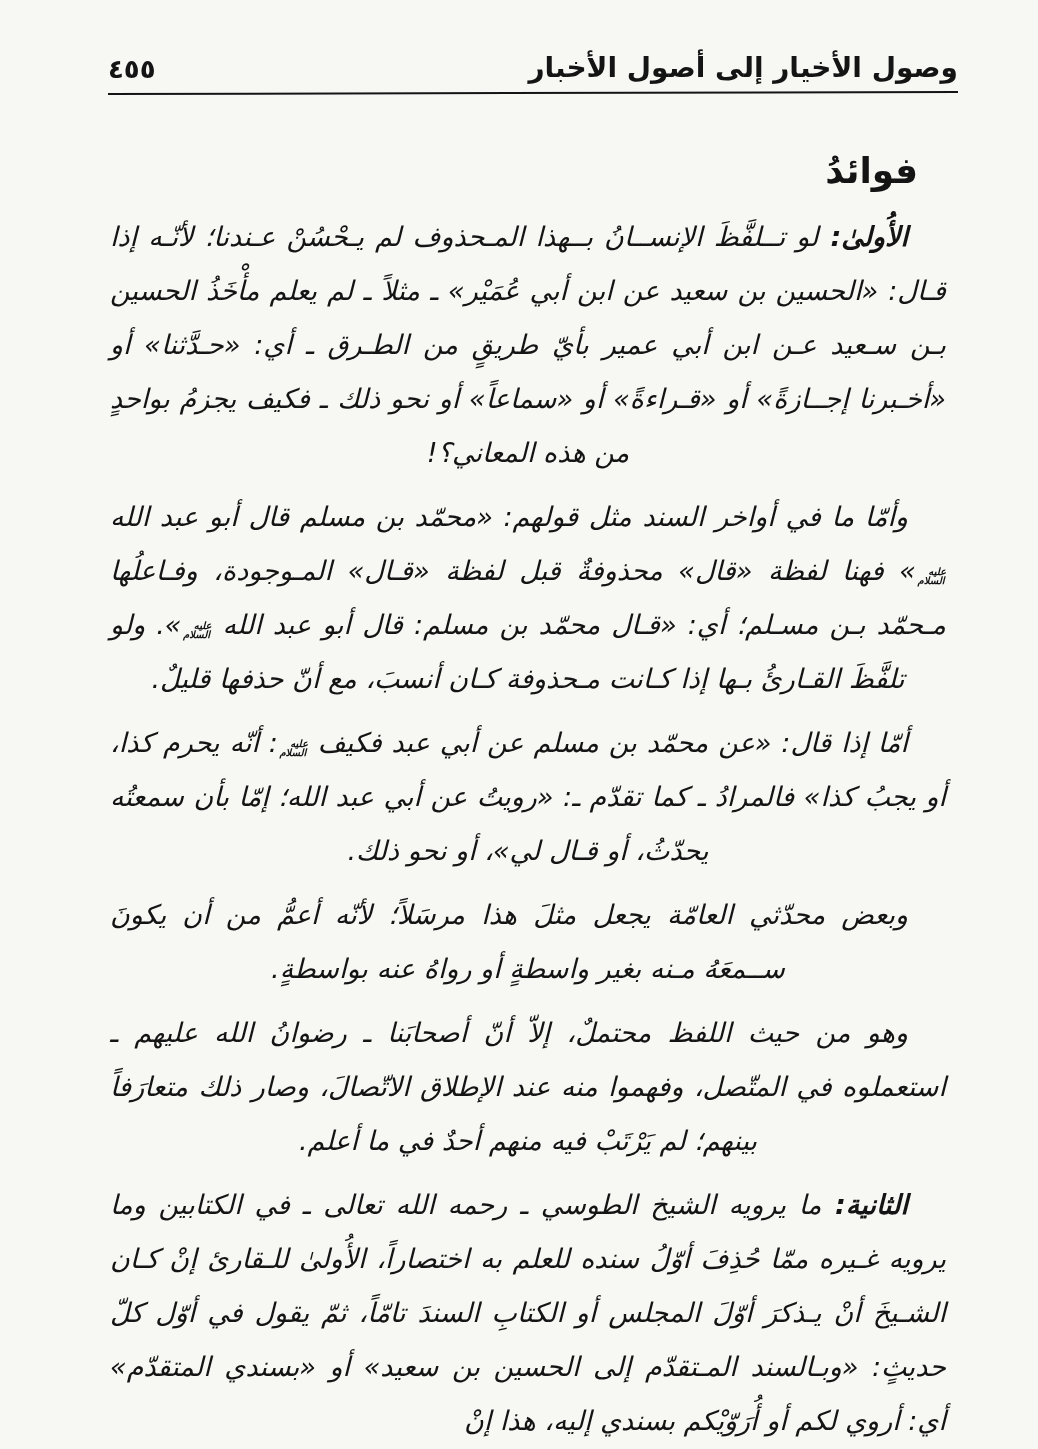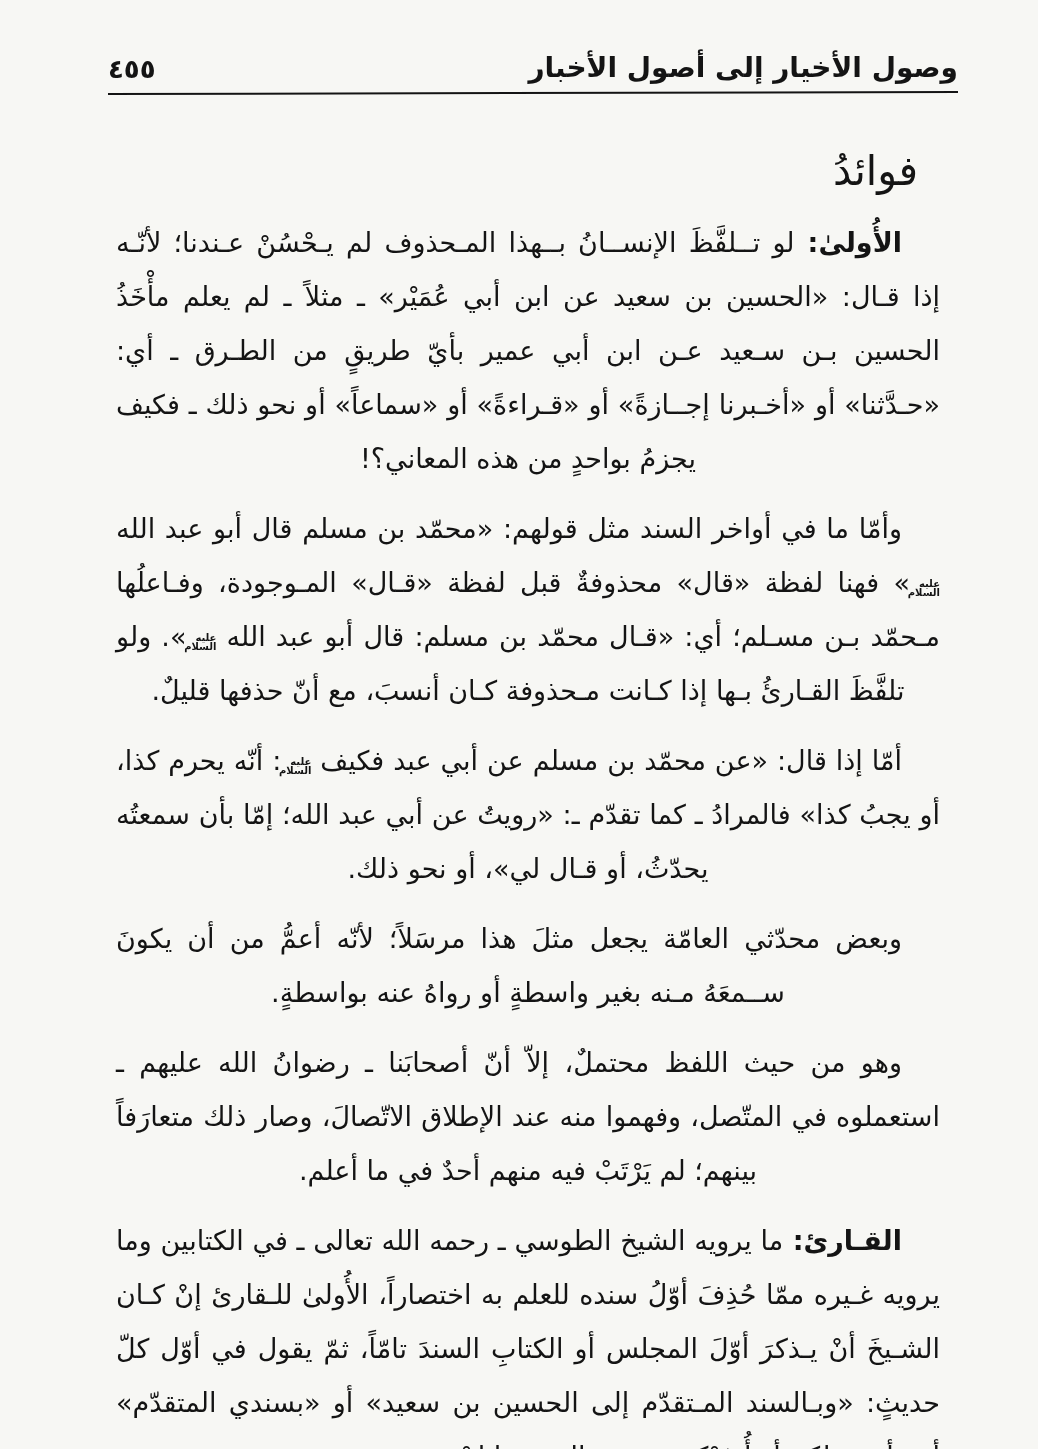--- a/index.html
+++ b/index.html
@@ -51,29 +51,30 @@
   }
   
   .body-text {
     margin: 48px 82px 0 100px; 
     font-size: 27px;
     line-height: 54px;
     text-align: justify;
     text-justify: inter-word;
   }
   .section-heading {
-    font-size: 41px;
-    font-weight: normal;
+    font-size: 36px;
+    font-weight: bold;
     margin: 0;
     padding-right: 38px;
     line-height: 58px;
   }
   .body-text p {
-    margin: 16px;
+    margin: 10px;
     text-indent: 38px;
+    font-style: italic;
   }
   .body-text p.center-last {
     text-align-last: center;
   }
   .lead {
     font-weight: bold;
   }
   
   .hon {
     display: inline-block;
@@ -106,16 +107,16 @@
 
 
     <p class="center-last"><span>وأمّا ما في أواخر السند مثل قولهم: «محمّد بن مسلم قال أبو عبد الله </span><span class="hon">عليه السلام</span><span>» فهنا لفظة «قال» محذوفةٌ قبل لفظة «قـال» المـوجودة، وفـاعلُها مـحمّد بـن مسـلم؛ أي: «قـال محمّد بن مسلم: قال أبو عبد الله </span><span class="hon">عليه السلام</span><span>». ولو تلفَّظَ القـارئُ بـها إذا كـانت مـحذوفة كـان أنسبَ، مع أنّ حذفها قليلٌ.</span></p>
 
     <p class="center-last"><span>أمّا إذا قال: «عن محمّد بن مسلم عن أبي عبد فكيف </span><span class="hon">عليه السلام</span><span>: أنّه يحرم كذا، أو يجبُ كذا» فالمرادُ ـ كما تقدّم ـ: «رويتُ عن أبي عبد الله؛ إمّا بأن سمعتُه يحدّثُ، أو قـال لي»، أو نحو ذلك.</span></p>
 
     <p class="center-last"><span>وبعض محدّثي العامّة يجعل مثلَ هذا مرسَلاً؛ لأنّه أعمُّ من أن يكونَ ســمعَهُ مـنه بغير واسطةٍ أو رواهُ عنه بواسطةٍ.</span></p>
 
     <p class="center-last"><span>وهو من حيث اللفظ محتملٌ، إلاّ أنّ أصحابَنا ـ رضوانُ الله عليهم ـ استعملوه في المتّصل، وفهموا منه عند الإطلاق الاتّصالَ، وصار ذلك متعارَفاً بينهم؛ لم يَرْتَبْ فيه منهم أحدٌ في ما أعلم.</span></p>
 
-    <p><b class="lead">القـارئ: </b><span>ما يرويه الشيخ الطوسي ـ رحمه الله تعالى ـ في الكتابين وما يرويه غـيره ممّا حُذِفَ أوّلُ سنده للعلم به اختصاراً، الأُولىٰ للـقارئ إنْ كـان الشـيخَ أنْ يـذكرَ أوّلَ المجلس أو الكتابِ السندَ تامّاً، ثمّ يقول في أوّل كلّ حديثٍ: «وبـالسند المـتقدّم إلى الحسين بن سعيد» أو «بسندي المتقدّم» أي: أروي لكم أو أُرَوّيْكم بسندي إليه، هذا إنْ</span></p>
+    <p><b class="lead">الثانية: </b><span>ما يرويه الشيخ الطوسي ـ رحمه الله تعالى ـ في الكتابين وما يرويه غـيره ممّا حُذِفَ أوّلُ سنده للعلم به اختصاراً، الأُولىٰ للـقارئ إنْ كـان الشـيخَ أنْ يـذكرَ أوّلَ المجلس أو الكتابِ السندَ تامّاً، ثمّ يقول في أوّل كلّ حديثٍ: «وبـالسند المـتقدّم إلى الحسين بن سعيد» أو «بسندي المتقدّم» أي: أروي لكم أو أُرَوّيْكم بسندي إليه، هذا إنْ</span></p>
 
   </div>
 </div>
 
 </body></html>

